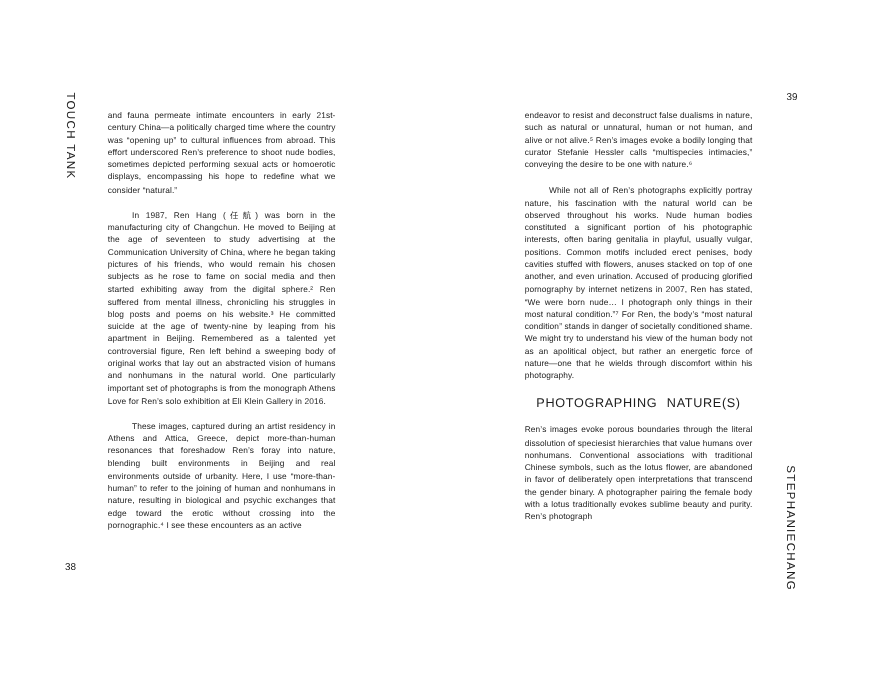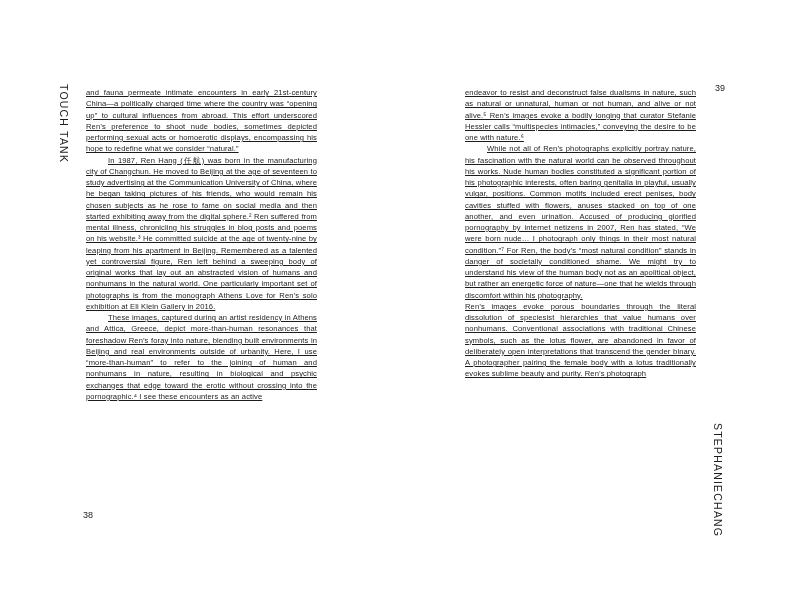--- a/index.html
+++ b/index.html
@@ -17,27 +17,26 @@
     color: #1c1c1c;
   }
   .text-col {
     position: absolute;
     top: 87px;
     width: 231px;
   }
   .col-left  { left: 86px; }
   .col-right { left: 465px; }
   .text-col p {
-    margin: 0;
+    margin: 12px;
     font-size: 7.6px;
     line-height: 11.25px;
     text-align: justify;
     color: #1c1c1c;
     letter-spacing: 0.1px;
-    text-decoration: underline;
   }
   .text-col p.indent { text-indent: 22px; }
   .section-heading {
     margin: 14px 0 12px 0;
     font-size: 11.5px;
     font-weight: normal;
     letter-spacing: 0.6px;
     word-spacing: 5px;
     text-align: center;
     color: #1c1c1c;
@@ -50,21 +49,21 @@
     color: #1c1c1c;
     white-space: nowrap;
   }
   .rh-left  { left: 58px;  top: 84px; }
   .rh-right { left: 712px; top: 423px; }
   .page-number {
     position: absolute;
     font-size: 9px;
     color: #1c1c1c;
   }
-  .pn-left  { left: 59px;  top: 510px; margin-left: 24px; }
+  .pn-left  { left: 59px;  top: 510px; }
   .pn-right { left: 715px; top: 83px; }
 </style>
 </head>
 <body>
 
 <div class="spread">
 
   <div class="running-head rh-left">TOUCH TANK</div>
 
   <div class="page-number pn-left">38</div>
@@ -75,16 +74,17 @@
     <p class="indent">These images, captured during an artist residency in Athens and Attica, Greece, depict more-than-human resonances that foreshadow Ren’s foray into nature, blending built environments in Beijing and real environments outside of urbanity. Here, I use “more-than-human” to refer to the joining of human and nonhumans in nature, resulting in biological and psychic exchanges that edge toward the erotic without crossing into the pornographic.⁴ I see these encounters as an active</p>
   </div>
 
   <div class="page-number pn-right">39</div>
 
   <div class="running-head rh-right">STEPHANIECHANG</div>
 
   <div class="text-col col-right">
     <p>endeavor to resist and deconstruct false dualisms in nature, such as natural or unnatural, human or not human, and alive or not alive.⁵ Ren’s images evoke a bodily longing that curator Stefanie Hessler calls “multispecies intimacies,” conveying the desire to be one with nature.⁶</p>
     <p class="indent">While not all of Ren’s photographs explicitly portray nature, his fascination with the natural world can be observed throughout his works. Nude human bodies constituted a significant portion of his photographic interests, often baring genitalia in playful, usually vulgar, positions. Common motifs included erect penises, body cavities stuffed with flowers, anuses stacked on top of one another, and even urination. Accused of producing glorified pornography by internet netizens in 2007, Ren has stated, “We were born nude… I photograph only things in their most natural condition.”⁷ For Ren, the body’s “most natural condition” stands in danger of societally conditioned shame. We might try to understand his view of the human body not as an apolitical object, but rather an energetic force of nature—one that he wields through discomfort within his photography.</p>
+    <h2 class="section-heading">PHOTOGRAPHING NATURE(S)</h2>
     <p>Ren’s images evoke porous boundaries through the literal dissolution of speciesist hierarchies that value humans over nonhumans. Conventional associations with traditional Chinese symbols, such as the lotus flower, are abandoned in favor of deliberately open interpretations that transcend the gender binary. A photographer pairing the female body with a lotus traditionally evokes sublime beauty and purity. Ren’s photograph</p>
   </div>
 
 </div>
 
 </body></html>

